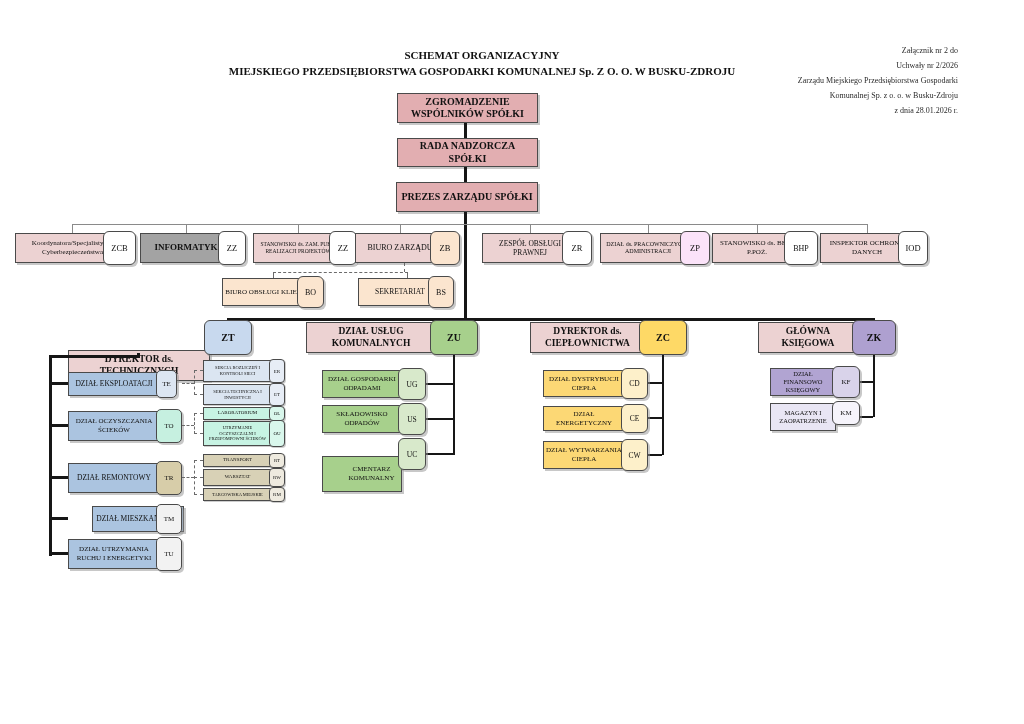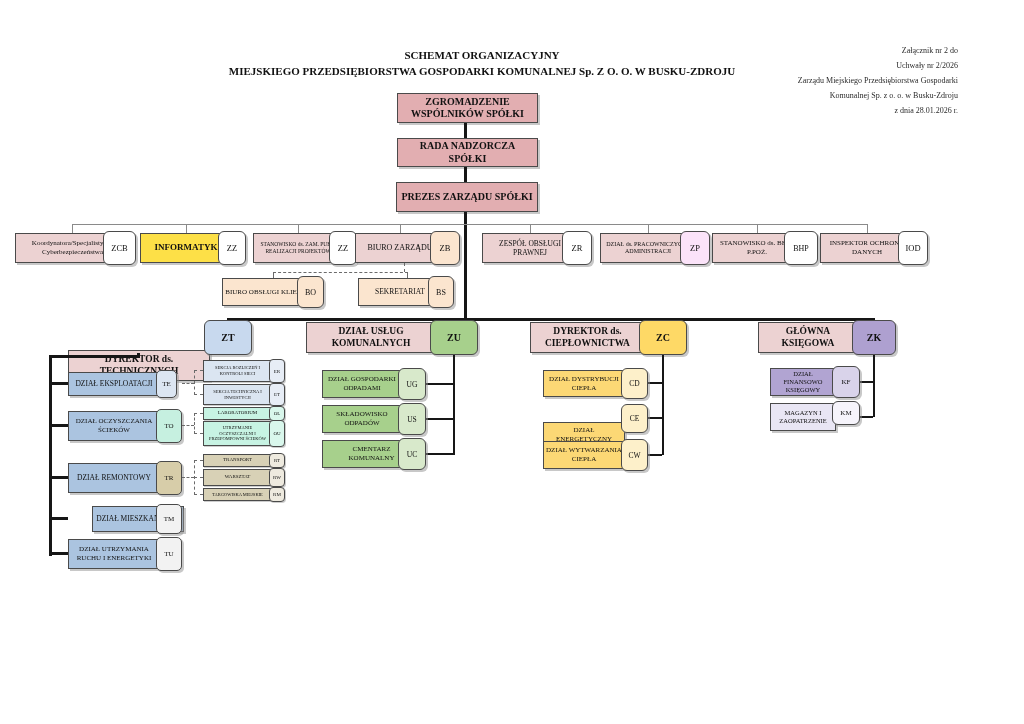--- a/index.html
+++ b/index.html
@@ -55,21 +55,21 @@
   <div class="vthin" style="left:530px;top:224px;height:9px;"></div>
   <div class="vthin" style="left:648px;top:224px;height:9px;"></div>
   <div class="vthin" style="left:757px;top:224px;height:9px;"></div>
   <div class="vthin" style="left:867px;top:224px;height:9px;"></div>
 
   <div class="u" style="left:15px;top:233px;">
     <div class="bx" style="left:0;top:0;width:115px;height:30px;background:#ecd2d2;font-size:7px;">Koordynatora/Specjalisty ds. Cyberbezpieczeństwa</div>
     <div class="tg" style="left:88px;top:-2px;width:33px;height:34px;font-size:8.5px;">ZCB</div>
   </div>
   <div class="u" style="left:140px;top:233px;">
-    <div class="bx" style="left:0;top:0;width:92px;height:30px;background:#fde047;font-size:9px;font-weight:bold;">INFORMATYK</div>
+    <div class="bx" style="left:0;top:0;width:92px;height:30px;background:#a3a3a3;font-size:9px;font-weight:bold;">INFORMATYK</div>
     <div class="tg" style="left:78px;top:-2px;width:28px;height:34px;font-size:8.5px;">ZZ</div>
   </div>
   <div class="u" style="left:253px;top:233px;">
     <div class="bx" style="left:0;top:0;width:90px;height:30px;background:#ecd2d2;font-size:5.5px;">STANOWISKO ds. ZAM. PUB. I REALIZACJI PROJEKTÓW</div>
     <div class="tg" style="left:76px;top:-2px;width:28px;height:34px;font-size:8.5px;">ZZ</div>
   </div>
   <div class="u" style="left:355px;top:233px;">
     <div class="bx" style="left:0;top:0;width:90px;height:30px;background:#ecd2d2;font-size:8px;">BIURO ZARZĄDU</div>
     <div class="tg" style="left:75px;top:-2px;width:30px;height:34px;font-size:8.5px;background:#fbe5cf;">ZB</div>
   </div>
@@ -205,35 +205,35 @@
 
   <div class="u" style="left:322px;top:370px;">
     <div class="bx" style="left:0;top:0;width:80px;height:28px;background:#a7d08c;font-size:7px;">DZIAŁ GOSPODARKI ODPADAMI</div>
     <div class="tg" style="left:76px;top:-2px;width:28px;height:32px;font-size:7.5px;background:#d8e9cb;">UG</div>
   </div>
   <div class="u" style="left:322px;top:405px;">
     <div class="bx" style="left:0;top:0;width:80px;height:28px;background:#a7d08c;font-size:7px;">SKŁADOWISKO ODPADÓW</div>
     <div class="tg" style="left:76px;top:-2px;width:28px;height:32px;font-size:7.5px;background:#d8e9cb;">US</div>
   </div>
   <div class="u" style="left:322px;top:440px;">
-    <div class="bx" style="left:0;top:0;width:80px;height:28px;background:#a7d08c;font-size:7px;padding-left:21px;">CMENTARZ KOMUNALNY</div>
+    <div class="bx" style="left:0;top:16px;width:80px;height:36px;background:#a7d08c;font-size:7px;padding-left:21px;">CMENTARZ KOMUNALNY</div>
     <div class="tg" style="left:76px;top:-2px;width:28px;height:32px;font-size:7.5px;background:#d8e9cb;">UC</div>
   </div>
 
   <div class="vmid" style="left:662px;top:355px;height:100px;"></div>
   <div class="hmid" style="left:648px;top:382px;width:14px;"></div>
   <div class="hmid" style="left:648px;top:417px;width:14px;"></div>
   <div class="hmid" style="left:648px;top:454px;width:14px;"></div>
 
   <div class="u" style="left:543px;top:370px;">
     <div class="bx" style="left:0;top:0;width:82px;height:27px;background:#fcd875;font-size:7px;">DZIAŁ DYSTRYBUCJI CIEPŁA</div>
     <div class="tg" style="left:78px;top:-2px;width:27px;height:31px;font-size:7.5px;background:#fdf0ca;">CD</div>
   </div>
   <div class="u" style="left:543px;top:406px;">
-    <div class="bx" style="left:0;top:16px;width:82px;height:25px;background:#fcd875;font-size:7px;">DZIAŁ ENERGETYCZNY</div>
+    <div class="bx" style="left:0;top:0;width:82px;height:25px;background:#fcd875;font-size:7px;">DZIAŁ ENERGETYCZNY</div>
     <div class="tg" style="left:78px;top:-2px;width:27px;height:29px;font-size:7.5px;background:#fdf0ca;">CE</div>
   </div>
   <div class="u" style="left:543px;top:441px;">
     <div class="bx" style="left:0;top:0;width:82px;height:28px;background:#fcd875;font-size:7px;">DZIAŁ WYTWARZANIA CIEPŁA</div>
     <div class="tg" style="left:78px;top:-2px;width:27px;height:32px;font-size:7.5px;background:#fdf0ca;">CW</div>
   </div>
 
   <div class="vmid" style="left:873px;top:355px;height:62px;"></div>
   <div class="hmid" style="left:860px;top:381px;width:13px;"></div>
   <div class="hmid" style="left:860px;top:416px;width:13px;"></div>

